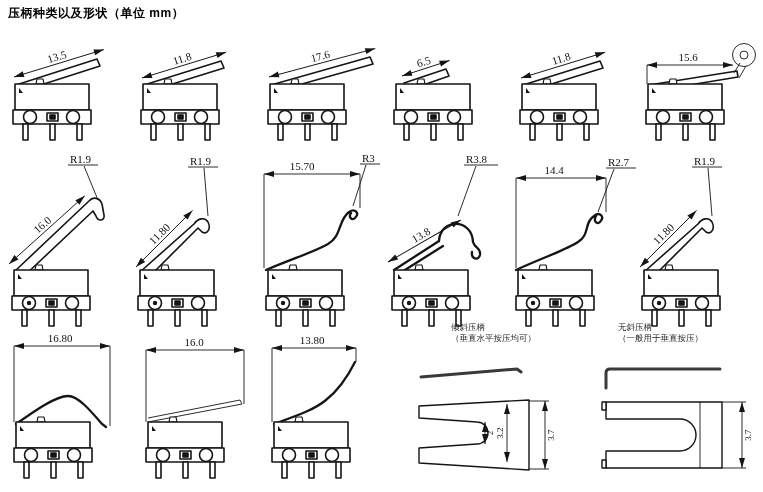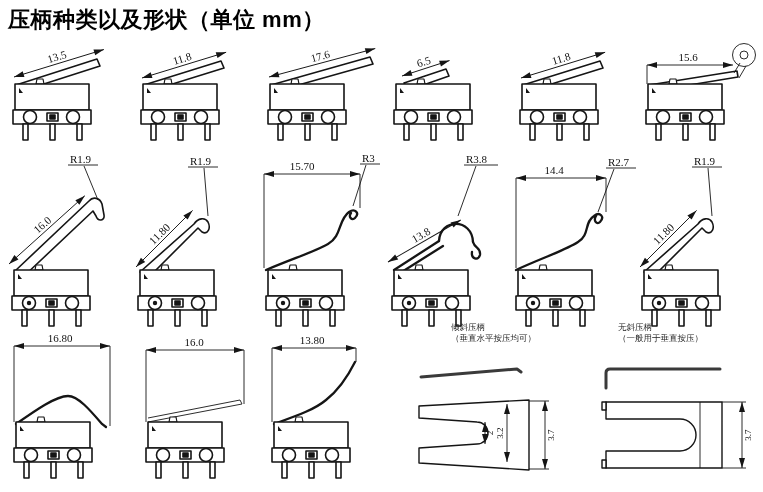--- a/index.html
+++ b/index.html
@@ -2,21 +2,21 @@
 <html><head>
 <meta charset="utf-8">
 <style>
   html,body{margin:0;padding:0;}
   body{
     width:763px;height:492px;background:#ffffff;position:relative;
     font-family:"Liberation Sans",sans-serif;overflow:hidden;
   }
   .title{
     position:absolute;left:8px;top:5px;
-    font-size:22px;font-weight:bold;color:#000;letter-spacing:.5px;
+    font-size:12px;font-weight:bold;color:#000;letter-spacing:.5px;
   }
   .cell{position:absolute;overflow:visible;}
   .lever{fill:#fff;stroke:#151515;stroke-width:1.6;stroke-linejoin:round;}
   .strip{fill:none;stroke:#151515;stroke-width:2.3;stroke-linecap:round;}
   .dl{stroke:#151515;stroke-width:0.9;fill:none;}
   .thin{stroke:#151515;stroke-width:0.9;fill:none;}
   text{font-family:"Liberation Serif",serif;font-size:11px;fill:#111;}
   .cjk{font-family:"Liberation Sans",sans-serif;font-size:8.5px;fill:#222;}
   .rot{font-size:9px;}
   .prof{fill:none;stroke:#3a3a3a;stroke-width:3;stroke-linecap:round;stroke-linejoin:round;}

